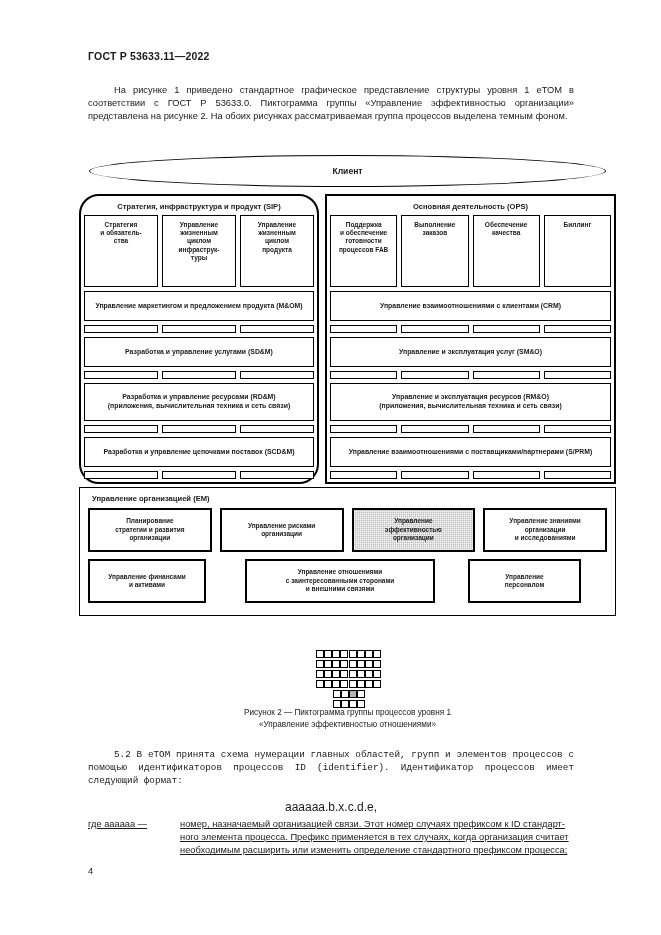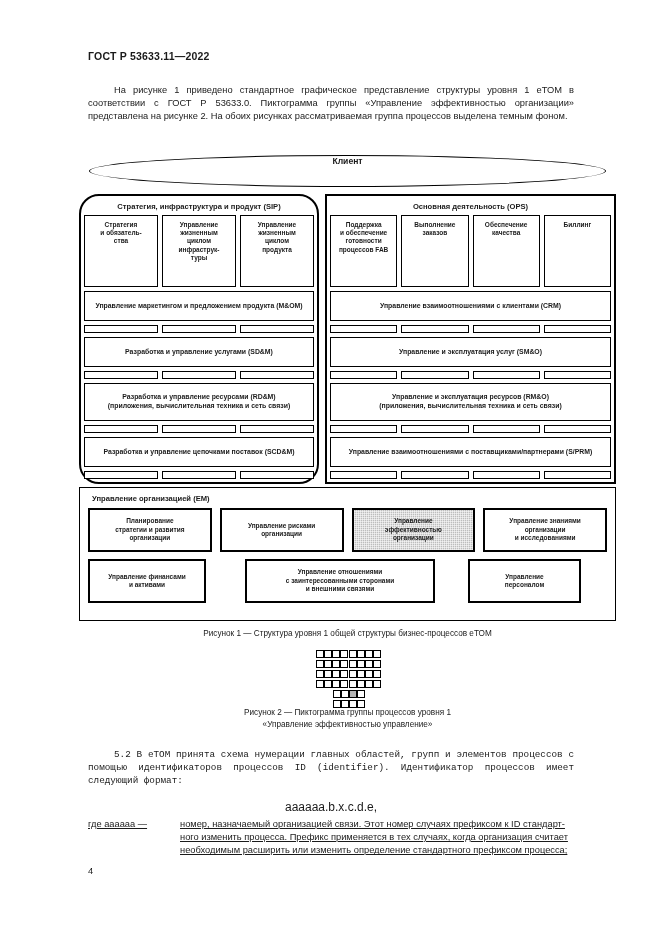--- a/index.html
+++ b/index.html
@@ -49,21 +49,21 @@
     font-size:9.3px;
   }
 
   
   .fig1 { position:absolute; left:79px; top:155px; width:537px; }
 
   .client-ellipse {
     height:30px; margin:0 10px 7px 10px;
     border:1.6px solid #000;
     border-radius:50%/50%;
-    display:flex; align-items:flex-start; justify-content:center;
+    display:flex; align-items:center; justify-content:center;
     font-size:8.6px; font-weight:bold;
   }
 
   .etom-row { display:flex; gap:6px; align-items:stretch; }
   .vert-frame {
     border:2.2px solid #000;
     padding:3px;
     box-sizing:border-box;
   }
   .vert-frame.sip { width:240px;border-radius:20px; }
@@ -106,21 +106,21 @@
   .strip > i {
     flex:1 1 0; height:8px;
     border:1.5px solid #000; box-sizing:border-box;
     background:#fff;
   }
 
   
   .fig-em {
     position:absolute; left:79px; top:487px; width:537px;
     border:1.6px solid #000; box-sizing:border-box;
-    padding:4px 8px 17px 8px;
+    padding:4px 8px 12px 8px;
   }
   .em-title {
     font-size:7.6px; font-weight:bold; padding:2px 0 5px 4px;
   }
   .em-grid { display:flex; gap:8px; }
   .em-cell {
     border:2.2px solid #000;
     box-sizing:border-box;
     text-align:center;
     font-size:6.5px; font-weight:bold; line-height:8.4px;
@@ -297,21 +297,20 @@
       <div class="em-cell c1" style="white-space:pre-line">Управление финансами
 и активами</div>
       <div class="em-cell c2" style="white-space:pre-line">Управление отношениями
 с заинтересованными сторонами
 и внешними связями</div>
       <div class="em-cell c3" style="white-space:pre-line">Управление
 персоналом</div>
     </div>
   </div>
 
-  <div class="caption c1">Рисунок 1 — Структура уровня 1 общей структуры бизнес-процессов еТОМ</div>
 
   <div class="pictogram">
     <div class="pg-top">
       <div class="pg-grid">
         <i></i>
           <i></i>
           <i></i>
           <i></i>
         <i></i>
           <i></i>
@@ -352,31 +351,31 @@
         <i></i>
       <i></i>
         <i></i>
         <i></i>
         <i></i>
     </div>
   </div>
 
   <div class="caption c2">
     <div>Рисунок 2 — Пиктограмма группы процессов уровня 1</div>
-    <div>«Управление эффективностью управление»</div>
+    <div>«Управление эффективностью отношениями»</div>
   </div>
 
   <div class="para sec52">5.2 В еТОМ принята схема нумерации главных областей, групп и элементов процессов с помощью идентификаторов процессов ID (identifier). Идентификатор процессов имеет следующий формат:</div>
 
   <div class="formula">аааааа.b.x.c.d.e,</div>
 
   <div class="where-block">
     <div class="where-row">
       <div class="where-label">где аааааа —</div>
       <div class="where-text">номер, назначаемый организацией связи. Этот номер случаях префиксом к ID стандарт-</div>
     </div>
-    <div class="where-cont">ного изменить процесса. Префикс применяется в тех случаях, когда организация считает</div>
+    <div class="where-cont">ного элемента процесса. Префикс применяется в тех случаях, когда организация считает</div>
     <div class="where-cont">необходимым расширить или изменить определение стандартного префиксом процесса;</div>
   </div>
 
   <div class="page-no">4</div>
 
 </div>
 
 </body></html>

